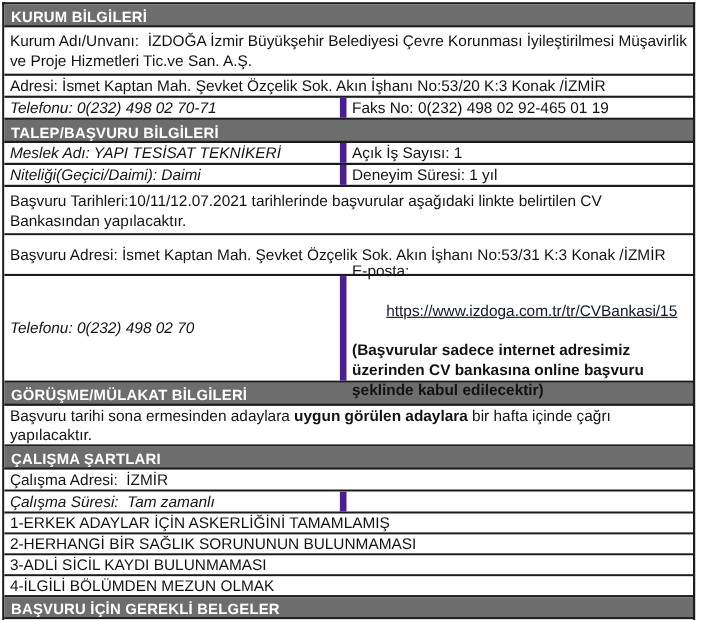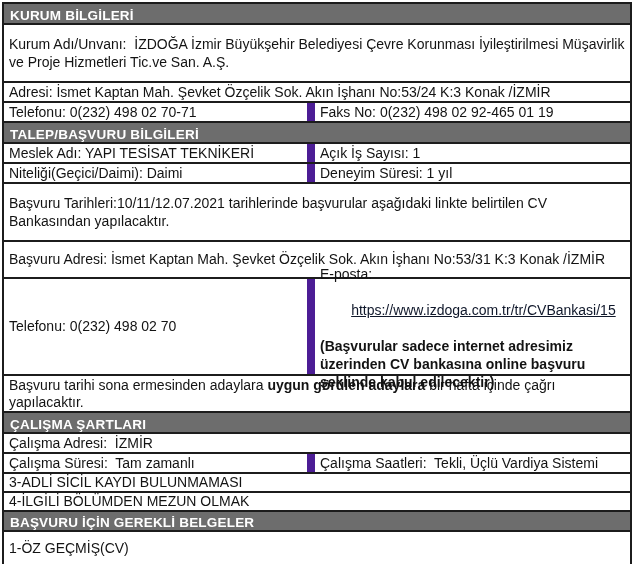--- a/index.html
+++ b/index.html
@@ -30,38 +30,39 @@
     font-weight: bold;
     font-size: 13.5px;
     padding-left: 6px;
     letter-spacing: 0.2px;
     height: 21px;
     align-items: flex-end;
   }
   .h20 { height: 20px; }
   .h21 { height: 37px; }
   .h19 { height: 19px; }
-  .h40 { height: 58px; }
+  .h40 { height: 44px; }
   .h97 { height: 97px; }
   .cell {
     font-size: 14px;
     line-height: 17px;
     padding: 1px 4px 1px 5px;
     white-space: pre-wrap;
     color: #131313;
   }
   .full { width: 100%; }
   .wrap2 { line-height: 18px; }
   .cols { align-items: stretch; }
   .c-left {
     width: 311px;
     flex: none;
-    border-right: 8px solid #4c1d95;
+    border-right: 6px solid #4c1d95;
     display: flex;
     align-items: center;
+    font-style: italic;
   }
   .c-right { flex: 1; display: flex; align-items: center; }
   .eposta-cell {
     display: block;
     padding-top: 3px;
     line-height: 18px;
   }
   .eposta-cell .link {
     color: #0f172a;
     text-decoration: underline;
@@ -76,21 +77,21 @@
 
 <div class="doc">
 
   <div class="row hdr">
     <span>KURUM BİLGİLERİ</span>
   </div>
   <div class="row h40">
     <div class="cell full wrap2">Kurum Adı/Unvanı:  İZDOĞA İzmir Büyükşehir Belediyesi Çevre Korunması İyileştirilmesi Müşavirlik ve Proje Hizmetleri Tic.ve San. A.Ş.</div>
   </div>
   <div class="row h20">
-    <div class="cell full">Adresi: İsmet Kaptan Mah. Şevket Özçelik Sok. Akın İşhanı No:53/24 K:3 Konak /İZMİR</div>
+    <div class="cell full">Adresi: İsmet Kaptan Mah. Şevket Özçelik Sok. Akın İşhanı No:53/20 K:3 Konak /İZMİR</div>
   </div>
   <div class="row h20 cols">
     <div class="c-left">
         <div class="cell">Telefonu: 0(232) 498 02 70-71</div>
       </div>
     <div class="c-right">
         <div class="cell">Faks No: 0(232) 498 02 92-465 01 19</div>
       </div>
   </div>
 
@@ -125,39 +126,45 @@
       </div>
     <div class="c-right">
       <div class="cell eposta-cell full">
         <div>E-posta:</div>
         <a class="link">https://www.izdoga.com.tr/tr/CVBankasi/15</a>
         <div class="note">(Başvurular sadece internet adresimiz üzerinden CV bankasına online başvuru şeklinde kabul edilecektir)</div>
       </div>
     </div>
   </div>
 
+  <div class="row hdr">
+    <span>GÖRÜŞME/MÜLAKAT BİLGİLERİ</span>
+  </div>
   <div class="row h21">
     <div class="cell full"><span>Başvuru tarihi sona ermesinden adaylara </span><span class="bold">uygun görülen adaylara</span><span> bir hafta içinde çağrı yapılacaktır.</span></div>
   </div>
 
   <div class="row hdr">
     <span>ÇALIŞMA ŞARTLARI</span>
   </div>
   <div class="row h20">
     <div class="cell full">Çalışma Adresi:  İZMİR</div>
   </div>
   <div class="row h20 cols">
     <div class="c-left">
         <div class="cell">Çalışma Süresi:  Tam zamanlı</div>
       </div>
-    <div class="c-right">
-        <div class="cell">Çalışma Saatleri:  Tekli, Üçlü Vardiya Sistemi</div>
-      </div>
   </div>
 
+  <div class="row h19">
+    <div class="cell full">1-ERKEK ADAYLAR İÇİN ASKERLİĞİNİ TAMAMLAMIŞ</div>
+  </div>
+  <div class="row h19">
+    <div class="cell full">2-HERHANGİ BİR SAĞLIK SORUNUNUN BULUNMAMASI</div>
+  </div>
   <div class="row h19">
     <div class="cell full">3-ADLİ SİCİL KAYDI BULUNMAMASI</div>
   </div>
   <div class="row h19">
     <div class="cell full">4-İLGİLİ BÖLÜMDEN MEZUN OLMAK</div>
   </div>
 
   <div class="row hdr h20">
     <span>BAŞVURU İÇİN GEREKLİ BELGELER</span>
   </div>

